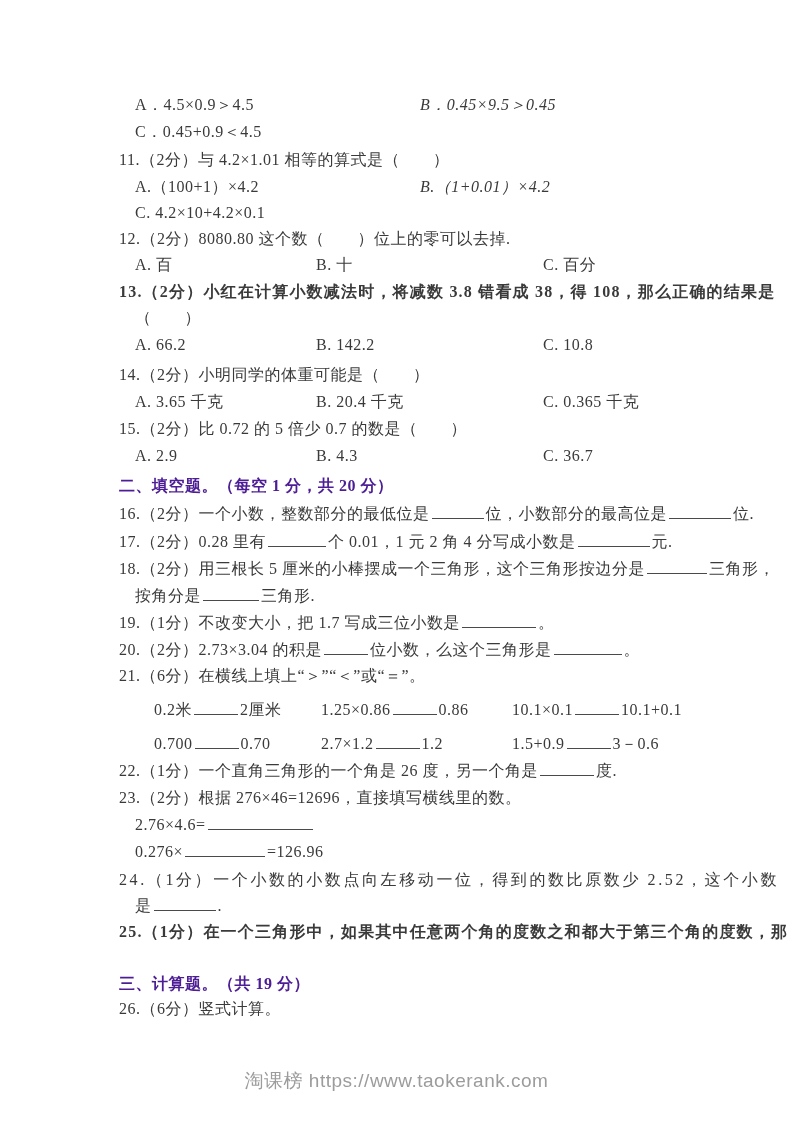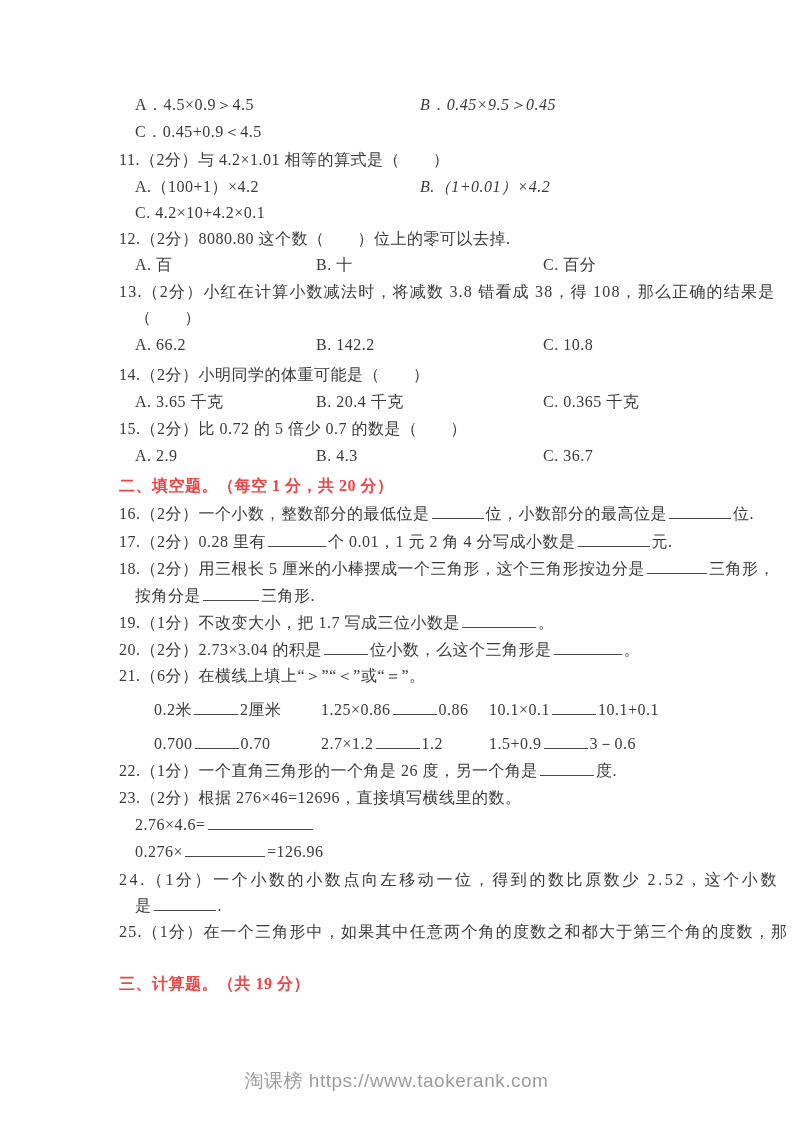--- a/index.html
+++ b/index.html
@@ -17,24 +17,24 @@
     line-height:20px; white-space:nowrap;
   }
   .seg { position:absolute; top:0; white-space:nowrap; letter-spacing:0.5px; }
   .x119 { left:119px; }
   .x135 { left:135px; }
   .x316 { left:316px; }
   .x420 { left:420px;font-style:italic; }
   .x505 { left:503px;margin-left:40px; }
   .x137 { left:154px; }
   .x321 { left:321px; }
-  .x503 { left:489px; }
-  .bold { font-weight:bold; color:#ef4444; }
+  .x503 { left:512px; }
+  .bold { font-weight:bold; color:#4c1d95; }
   .sp-wide { letter-spacing:2.6px; }
-  .sp-med  { letter-spacing:1.2px; }
+  .sp-med  { letter-spacing:1.2px;font-weight:bold; }
   .blank {
     display:inline-block;
     border-bottom:1.5px solid #4a4a4a;
     height:14px;
     vertical-align:baseline;
     margin:0 2px;
   }
   .footer {
     position:absolute; top:1068px; left:0; width:793px;
     text-align:center;
@@ -168,16 +168,19 @@
   </div>
 
   <div class="row" style="top:922px">
     <span class="seg x119 sp-med">25.（1分）在一个三角形中，如果其中任意两个角的度数之和都大于第三个角的度数，那</span>
   </div>
 
   <div class="row" style="top:974px">
     <span class="seg x119 bold">三、计算题。（共 19 分）</span>
   </div>
 
+  <div class="row" style="top:999px">
+    <span class="seg x119">26.（6分）竖式计算。</span>
+  </div>
 
   <div class="footer">淘课榜 https://www.taokerank.com</div>
 
 </div>
 
 </body></html>

